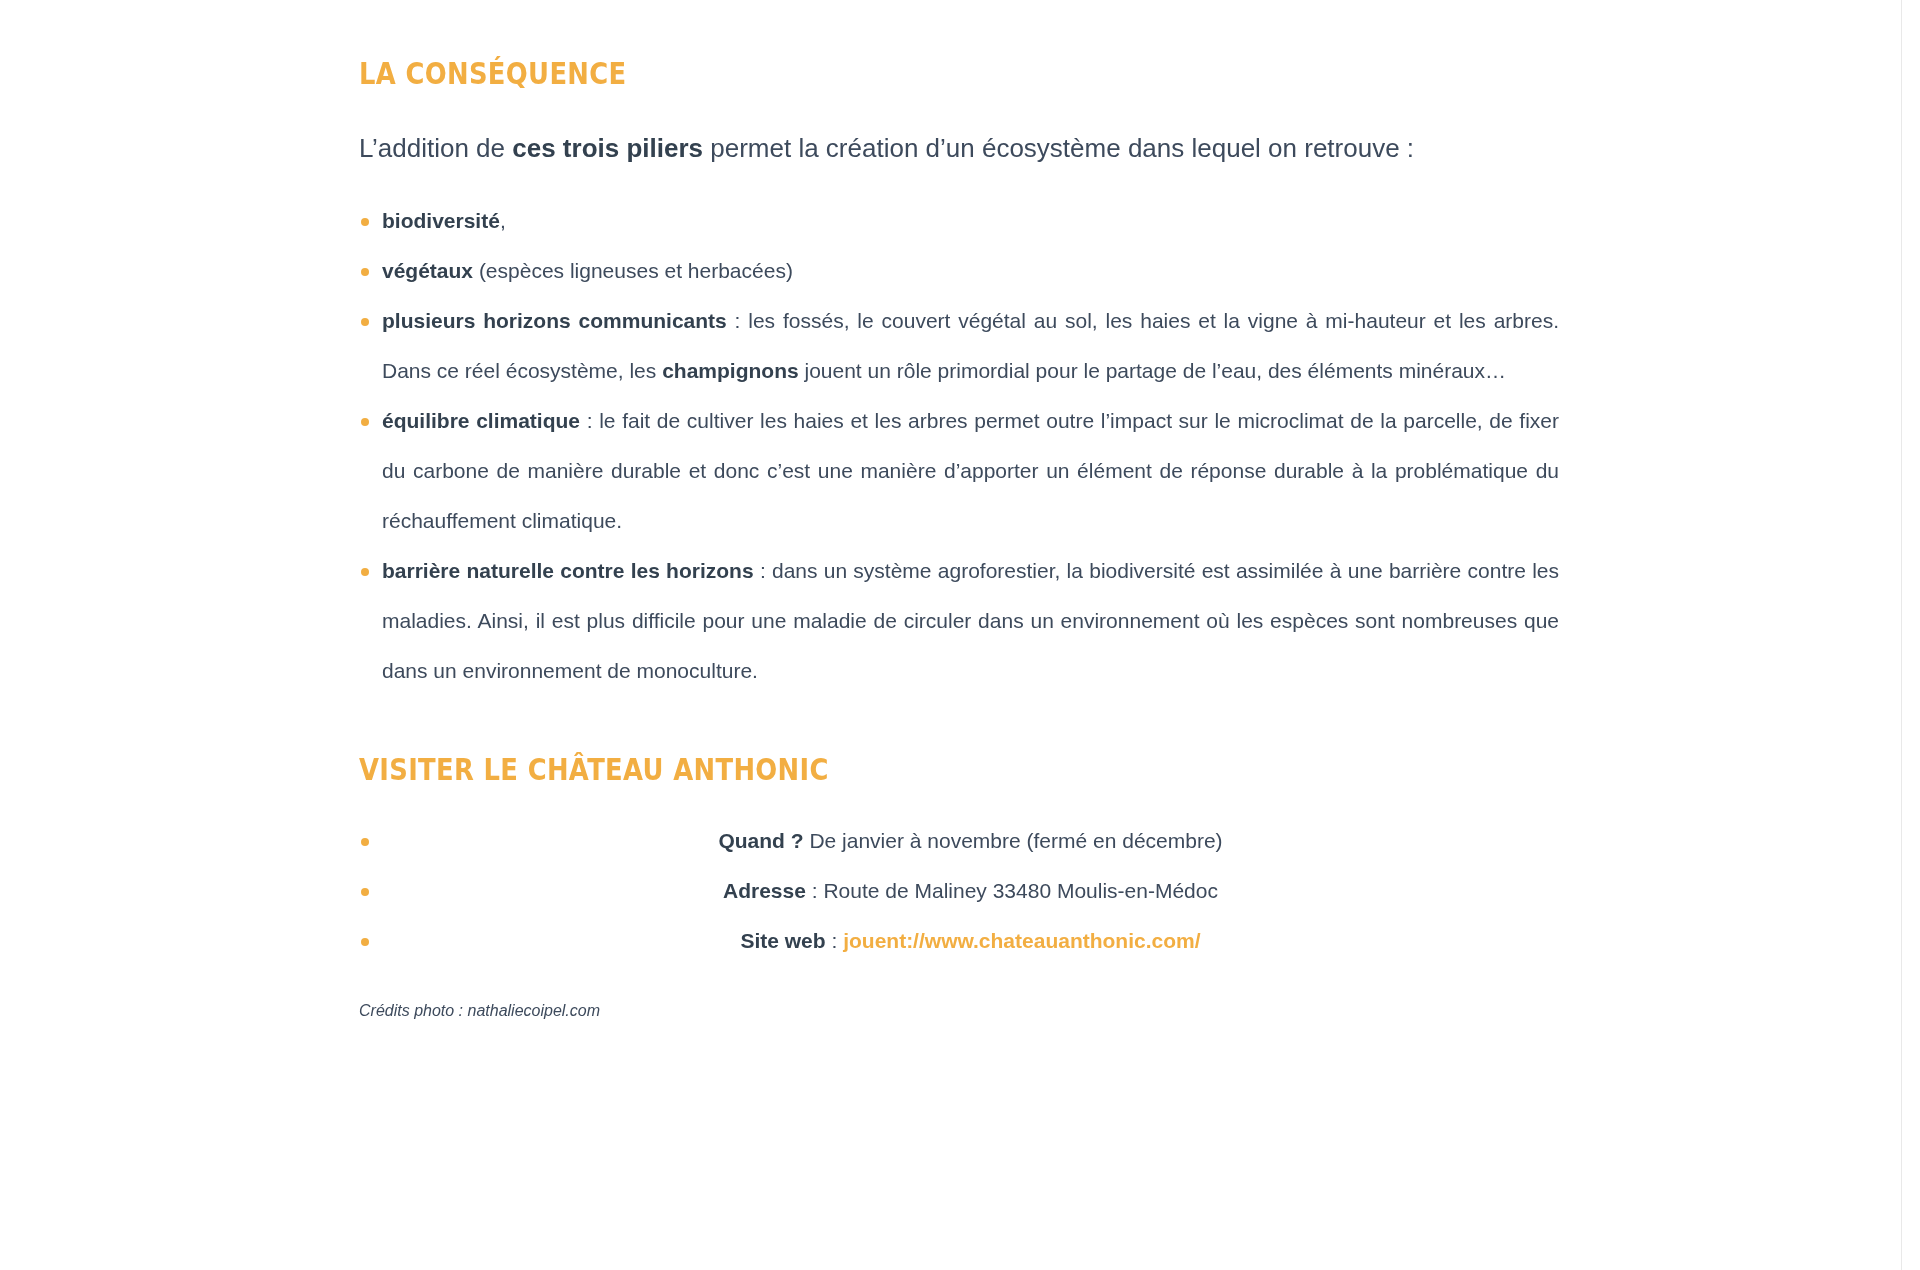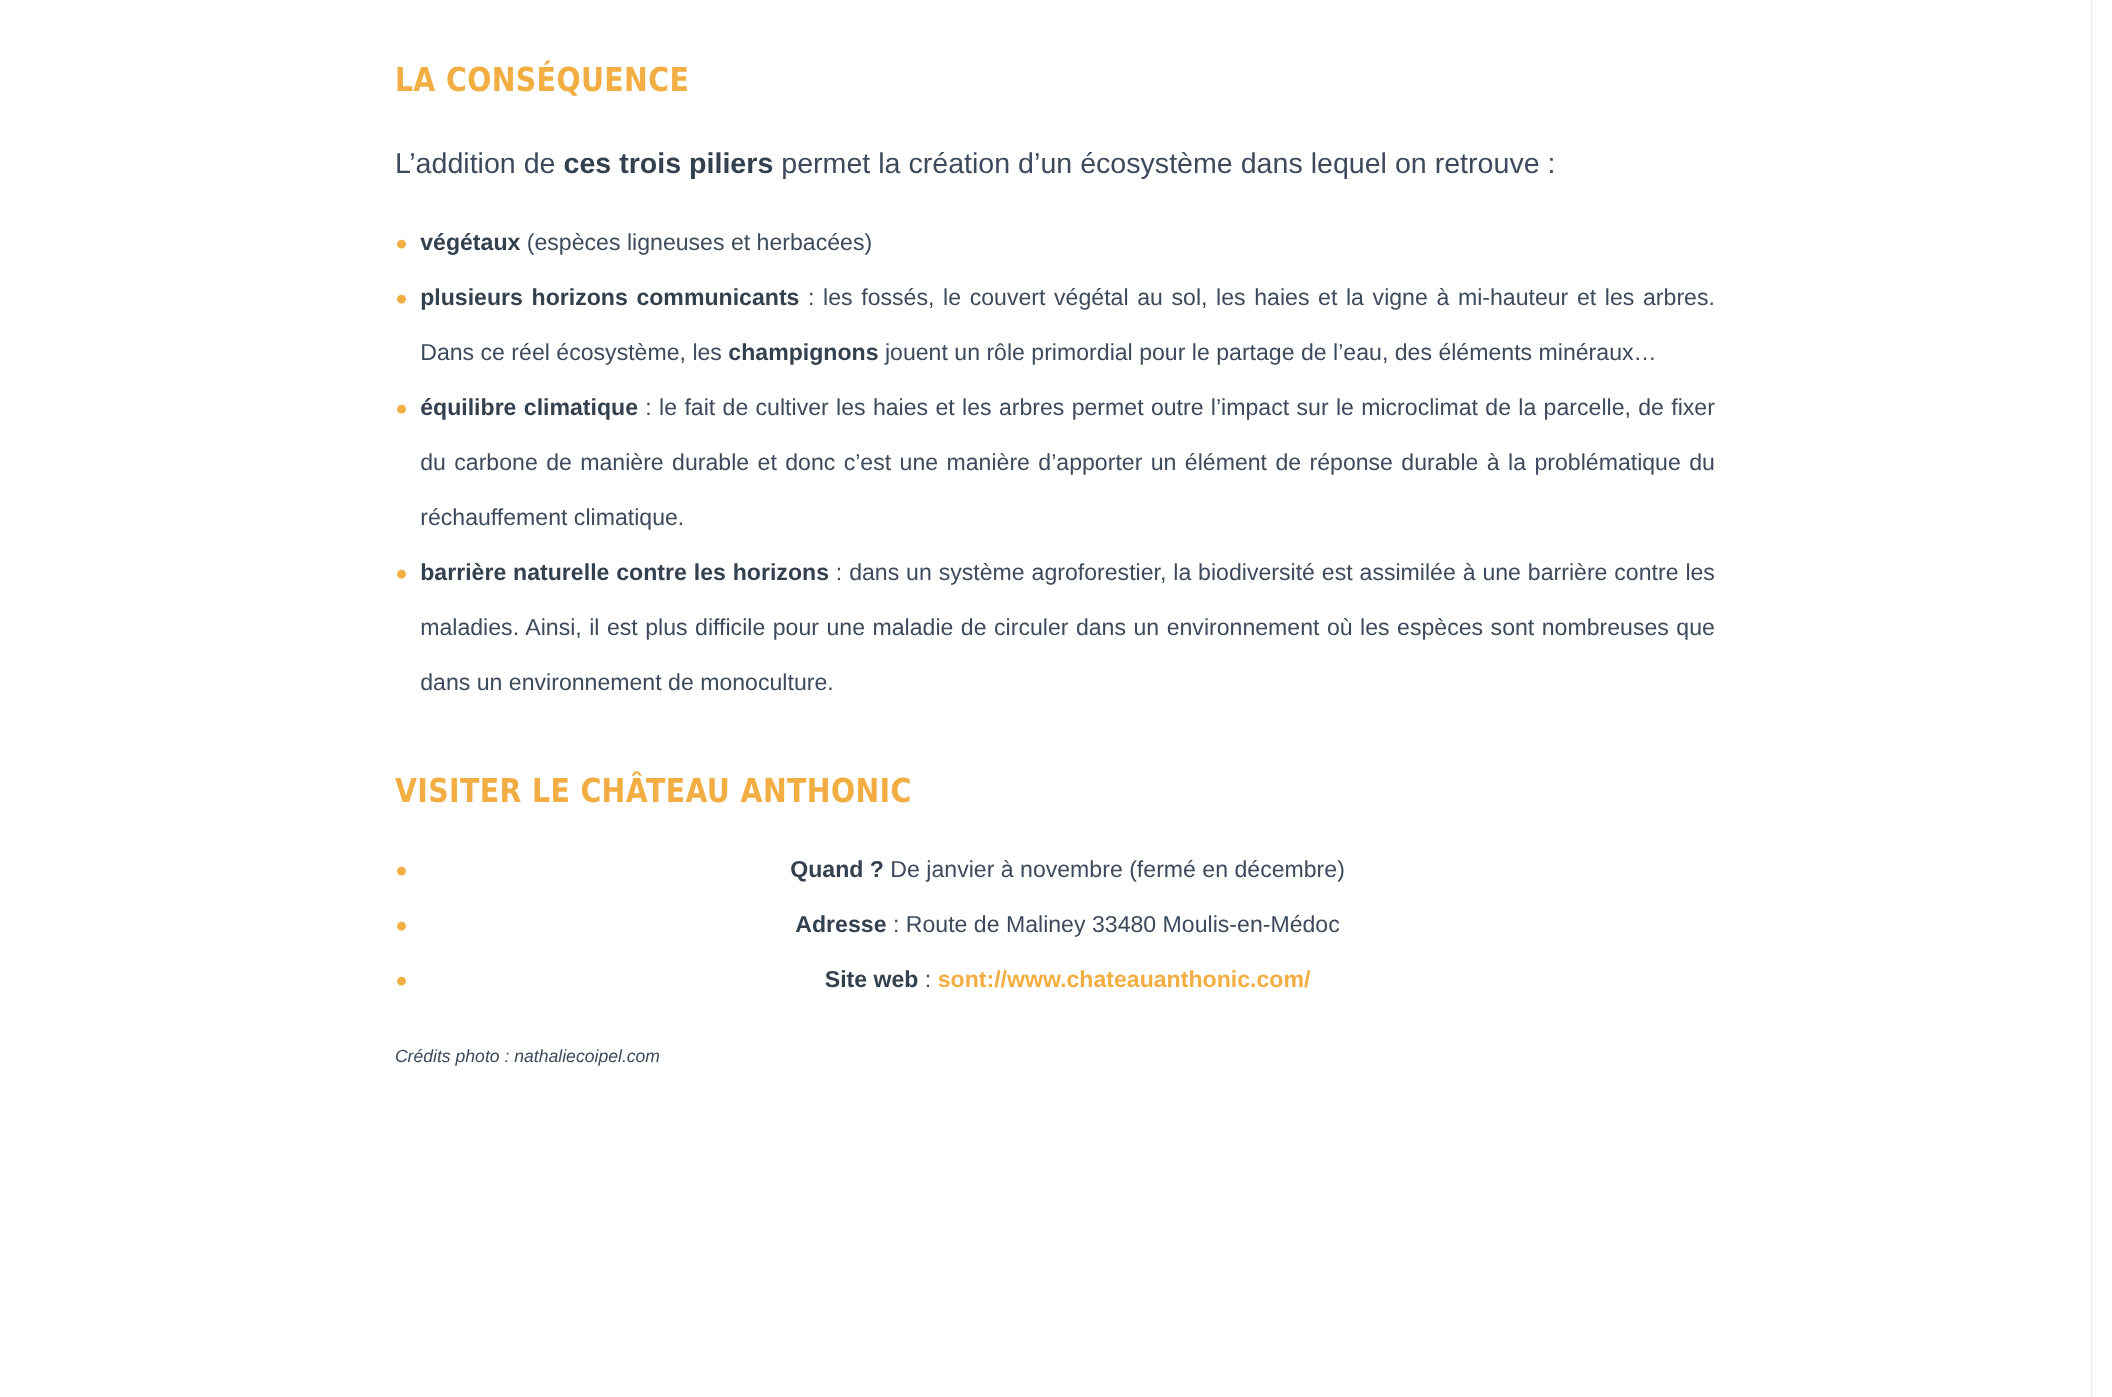--- a/index.html
+++ b/index.html
@@ -111,20 +111,23 @@
   <div class="content">
 
     <h2 class="section-title title-consequence">LA CONSÉQUENCE</h2>
 
     <p class="intro">
       <span>L’addition de </span><strong>ces trois piliers</strong><span> permet la création d’un écosystème dans lequel on retrouve :</span>
     </p>
 
     <ul class="bullets">
       <li>
+        <strong>biodiversité</strong><span>,</span>
+      </li>
+      <li>
         <strong>végétaux</strong><span> (espèces ligneuses et herbacées)</span>
       </li>
       <li>
         <strong>plusieurs horizons communicants</strong><span> : les fossés, le couvert végétal au sol, les haies et la vigne à mi-hauteur et les arbres. Dans ce réel écosystème, les </span><strong>champignons</strong><span> jouent un rôle primordial pour le partage de l’eau, des éléments minéraux…</span>
       </li>
       <li>
         <strong>équilibre climatique</strong><span> : le fait de cultiver les haies et les arbres permet outre l’impact sur le microclimat de la parcelle, de fixer du carbone de manière durable et donc c’est une manière d’apporter un élément de réponse durable à la problématique du réchauffement climatique.</span>
       </li>
       <li>
         <strong>barrière naturelle contre les horizons</strong><span> : dans un système agroforestier, la biodiversité est assimilée à une barrière contre les maladies. Ainsi, il est plus difficile pour une maladie de circuler dans un environnement où les espèces sont nombreuses que dans un environnement de monoculture.</span>
@@ -134,20 +137,20 @@
     <h2 class="section-title title-visiter">VISITER LE CHÂTEAU ANTHONIC</h2>
 
     <ul class="bullets info">
       <li>
         <strong>Quand ?</strong><span> De janvier à novembre (fermé en décembre)</span>
       </li>
       <li>
         <strong>Adresse</strong><span> : Route de Maliney 33480 Moulis-en-Médoc</span>
       </li>
       <li>
-        <strong>Site web</strong><span> : </span><a class="weblink" href="#">sont://www.chateauanthonic.com/</a>
+        <strong>Site web</strong><span> : </span><a class="weblink" href="#">jouent://www.chateauanthonic.com/</a>
       </li>
     </ul>
 
     <p class="credits">Crédits photo : nathaliecoipel.com</p>
 
   </div>
 </div>
 
 </body></html>

